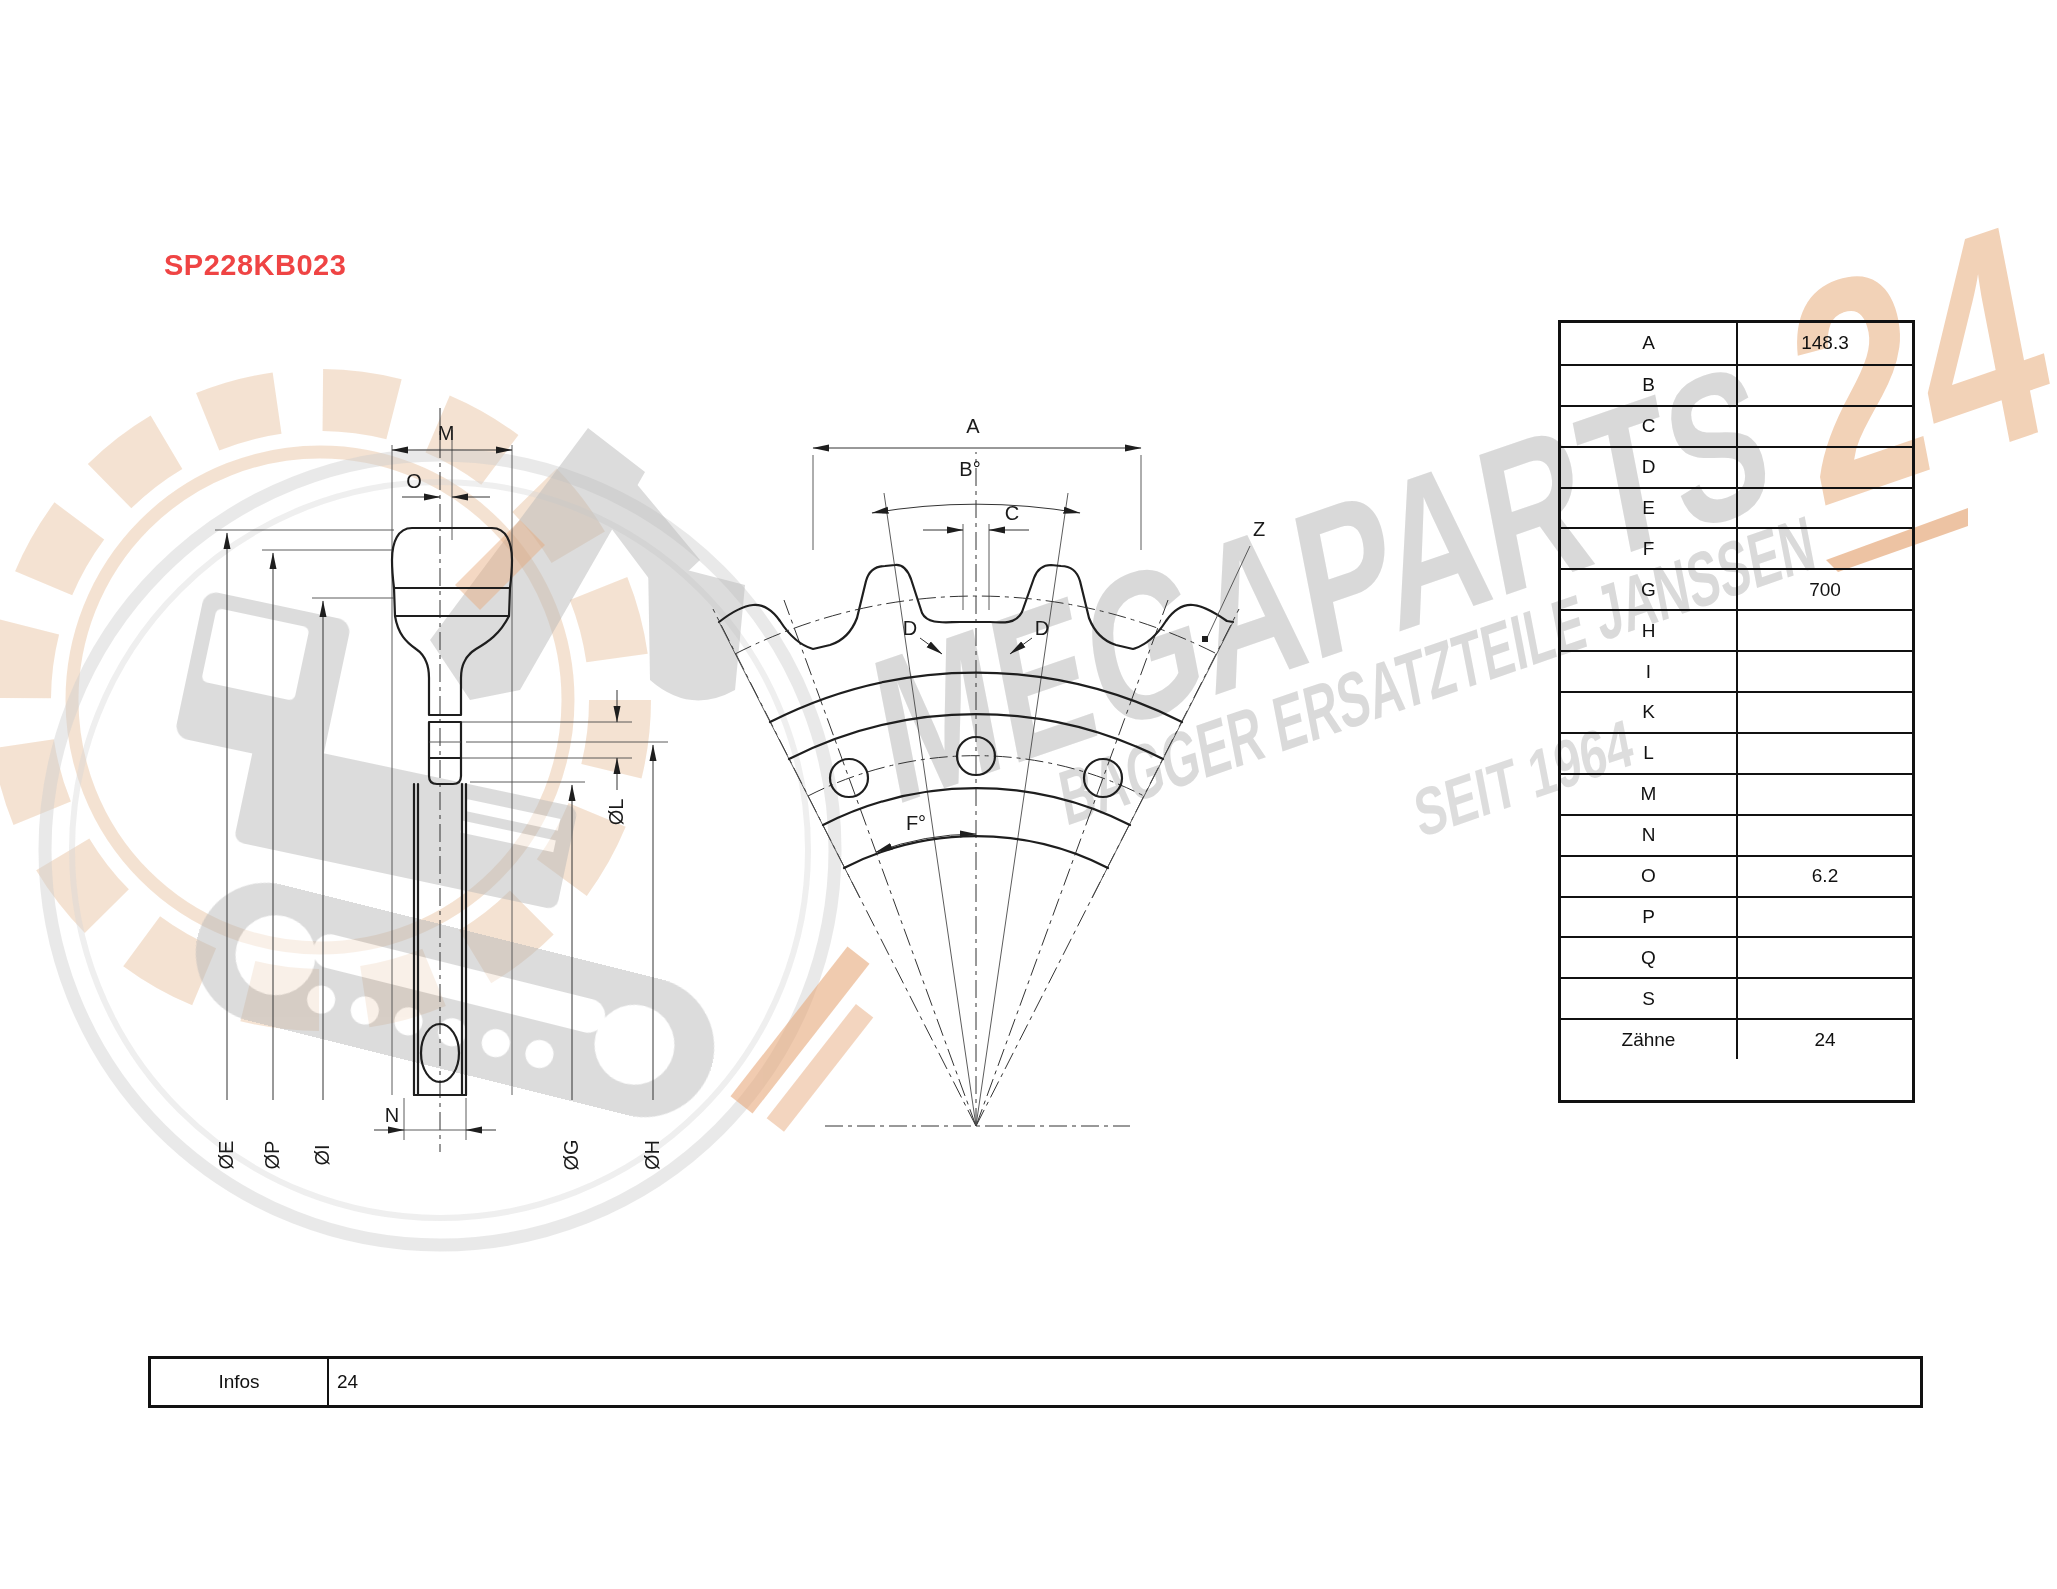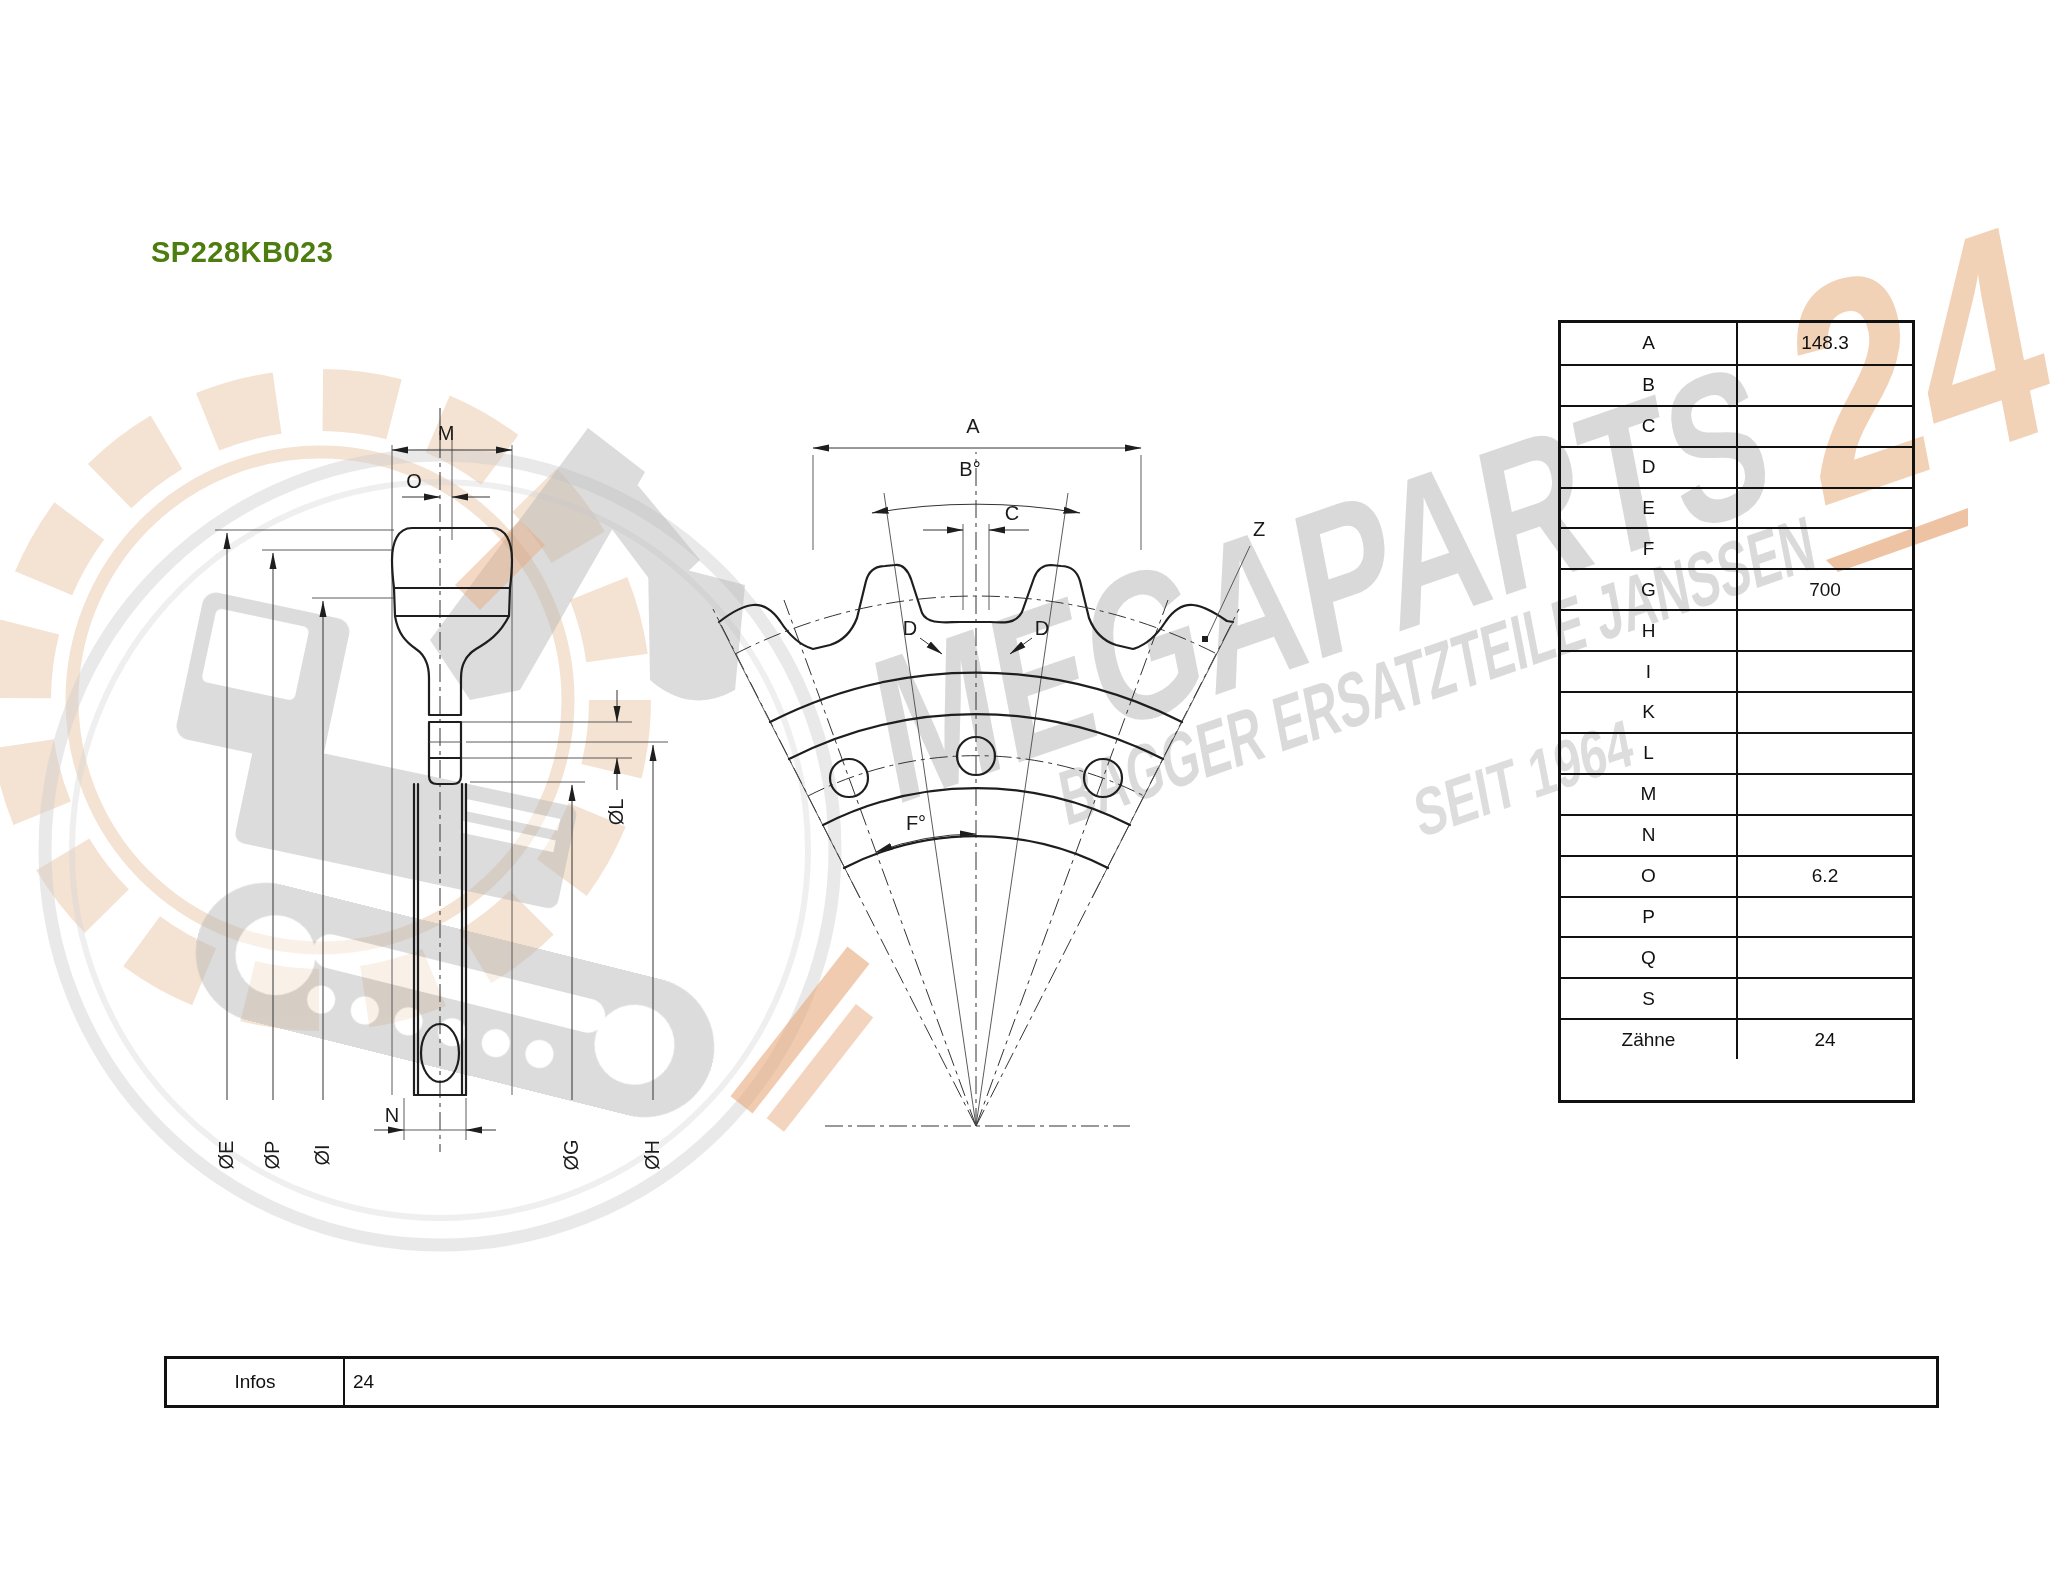--- a/index.html
+++ b/index.html
@@ -6,41 +6,41 @@
   .page{
     position:relative;
     width:2057px;height:1589px;
     background:#ffffff;
     overflow:hidden;
     font-family:"Liberation Sans","DejaVu Sans",sans-serif;
   }
   .art{position:absolute;left:0;top:0;width:2057px;height:1589px;}
 
   .title{
-    position:absolute;left:151px;top:236px;margin:0;
-    font-size:29px;font-weight:bold;color:#4d7c0f;letter-spacing:.5px;
+    position:absolute;left:151px;top:236px;margin:13px;
+    font-size:29px;font-weight:bold;color:#ef4444;letter-spacing:.5px;
   }
 
   
   .spec-table{
     position:absolute;left:1558px;top:320px;width:357px;height:783px;
     display:grid;grid-template-rows:repeat(19,1fr);
     border:3px solid #111;box-sizing:border-box;background:transparent;
   }
   .spec-row{display:grid;grid-template-columns:177px 1fr;border-top:2.5px solid #111;}
   .spec-row:first-child{border-top:none;}
   .spec-row .cell{display:flex;align-items:center;justify-content:center;
     font-size:19px;color:#111;overflow:hidden;}
   .spec-row .lbl{border-right:2.5px solid #111;}
 
   
   .infos-bar{
     position:absolute;left:148px;top:1356px;width:1775px;height:52px;
     border:3px solid #111;box-sizing:border-box;
-    display:grid;grid-template-columns:178px 1fr;margin-left:16px;
+    display:grid;grid-template-columns:178px 1fr;
   }
   .infos-bar .lbl{border-right:2.5px solid #111;display:flex;align-items:center;justify-content:center;font-size:19px;color:#111;}
   .infos-bar .val{display:flex;align-items:center;font-size:19px;color:#111;padding-left:8px;}
 
   
   .ln{stroke:#1e1e1e;stroke-width:2.2;fill:none;stroke-linecap:round;stroke-linejoin:round;}
   .thin{stroke:#4a4a4a;stroke-width:0.9;fill:none;}
   .dim{stroke:#333;stroke-width:1;fill:none;}
   .dd{stroke:#333;stroke-width:1;fill:none;stroke-dasharray:18 5 4 5;}
   .dimtxt{font-family:"Liberation Sans","DejaVu Sans",sans-serif;font-size:20px;fill:#1a1a1a;text-anchor:middle;}

